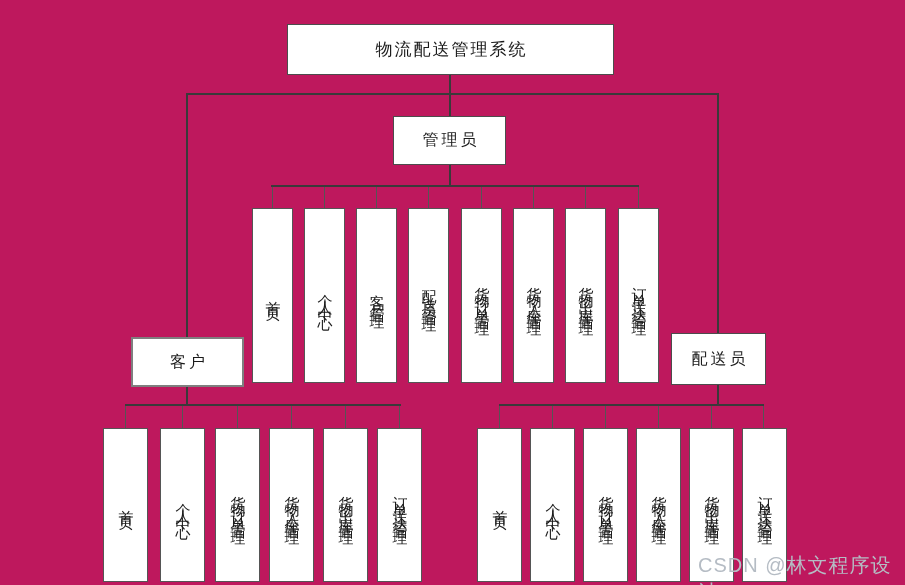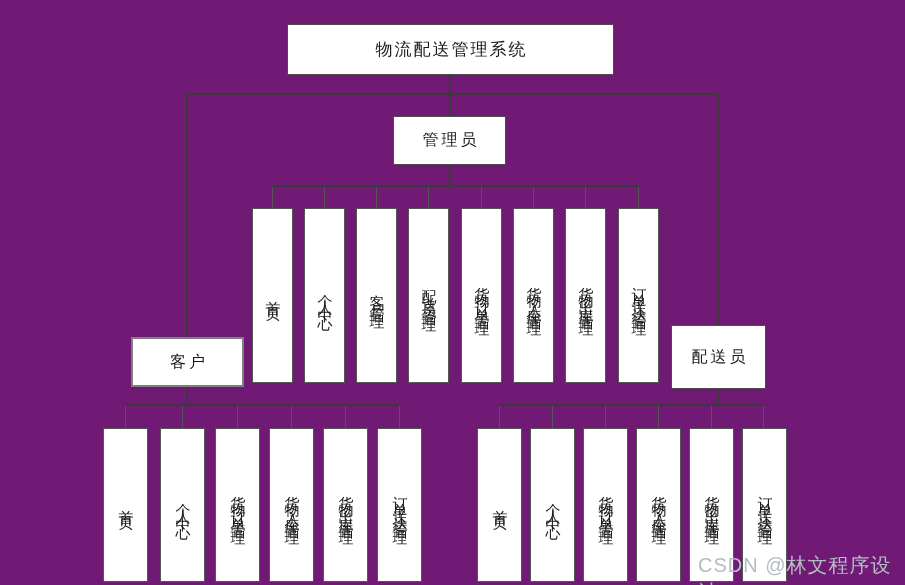--- a/index.html
+++ b/index.html
@@ -5,21 +5,21 @@
   html, body {
     margin: 0;
     padding: 0;
     background: #ffffff;
     font-family: "Liberation Serif", "DejaVu Serif", serif;
   }
   .canvas {
     position: relative;
     width: 905px;
     height: 585px;
-    background: #701a75;
+    background: #be185d;
     overflow: hidden;
     color: #1a1a1a;
   }
   
   .line {
     position: absolute;
     background: #3a3a3a;
   }
   .line.thin {
     background: #555555;
@@ -162,21 +162,21 @@
   <div class="vbox" style="left:269px;top:428px;width:45px;height:154px">
     <span class="vtext">货物入库管理</span>
   </div>
   <div class="vbox" style="left:323px;top:428px;width:45px;height:154px">
     <span class="vtext">货物出库管理</span>
   </div>
   <div class="vbox" style="left:377px;top:428px;width:45px;height:154px">
     <span class="vtext">订单送达管理</span>
   </div>
 
-  <div class="hbox" style="left:671px;top:325px;width:95px;height:64px">
+  <div class="hbox" style="left:671px;top:333px;width:95px;height:52px">
     <span>配送员</span>
   </div>
 
   <div class="vbox" style="left:477px;top:428px;width:45px;height:154px">
     <span class="vtext">首页</span>
   </div>
   <div class="vbox" style="left:530px;top:428px;width:45px;height:154px">
     <span class="vtext">个人中心</span>
   </div>
   <div class="vbox" style="left:583px;top:428px;width:45px;height:154px">

